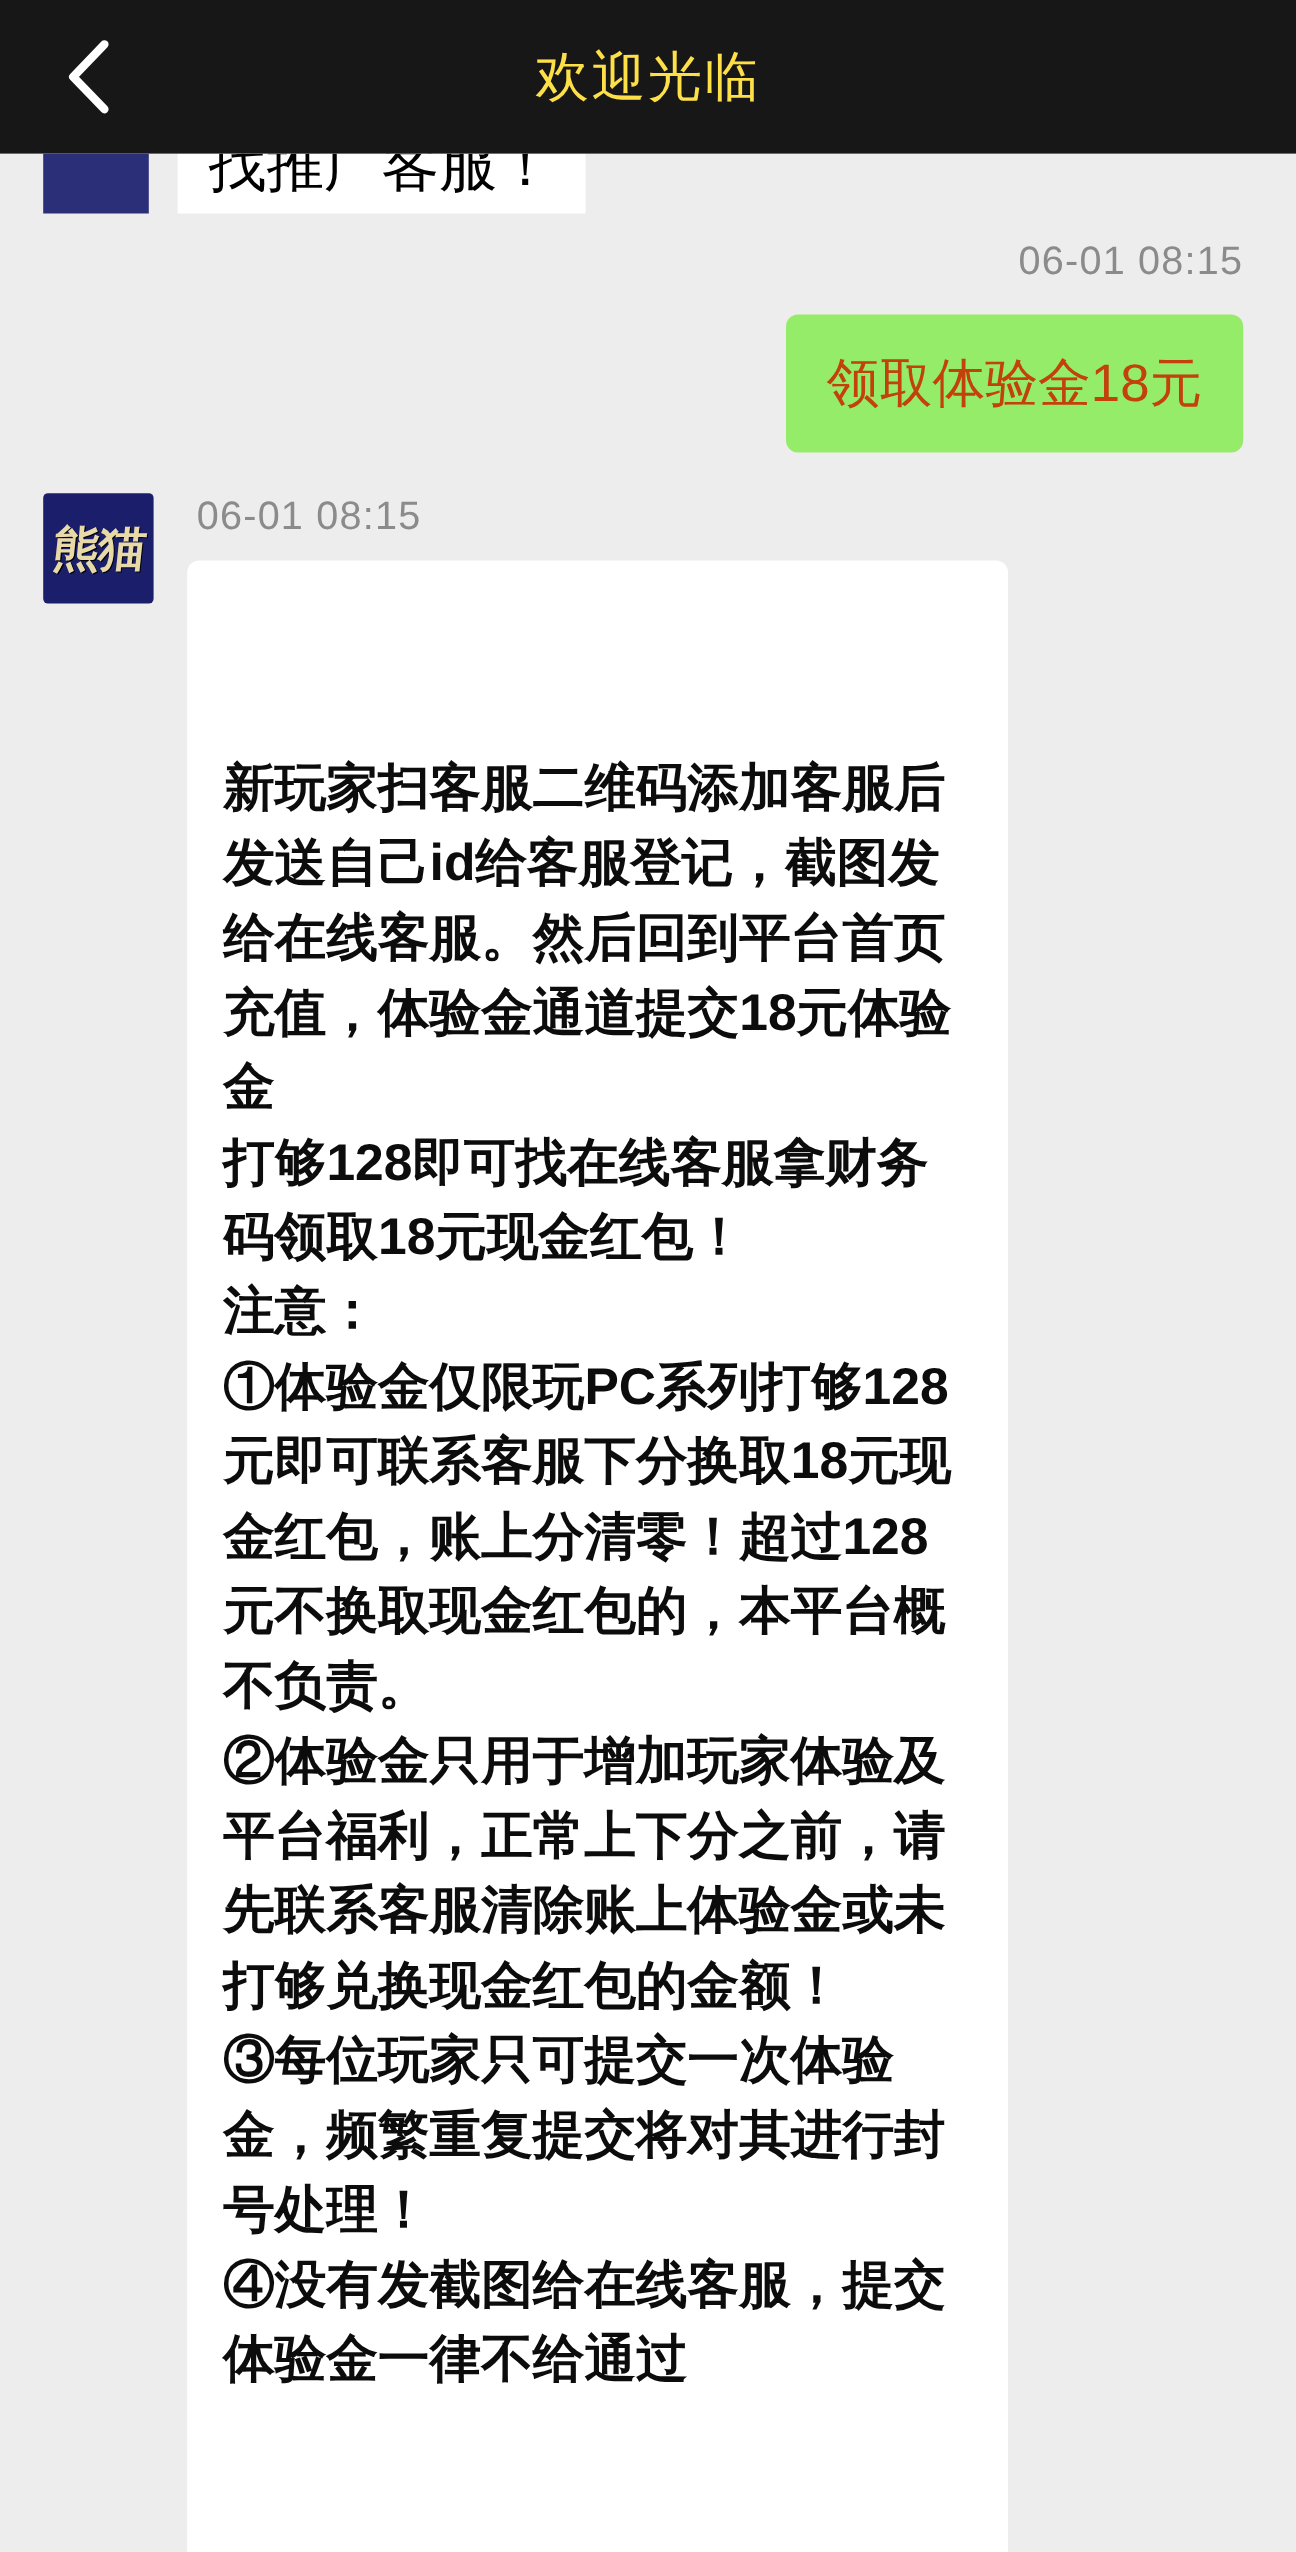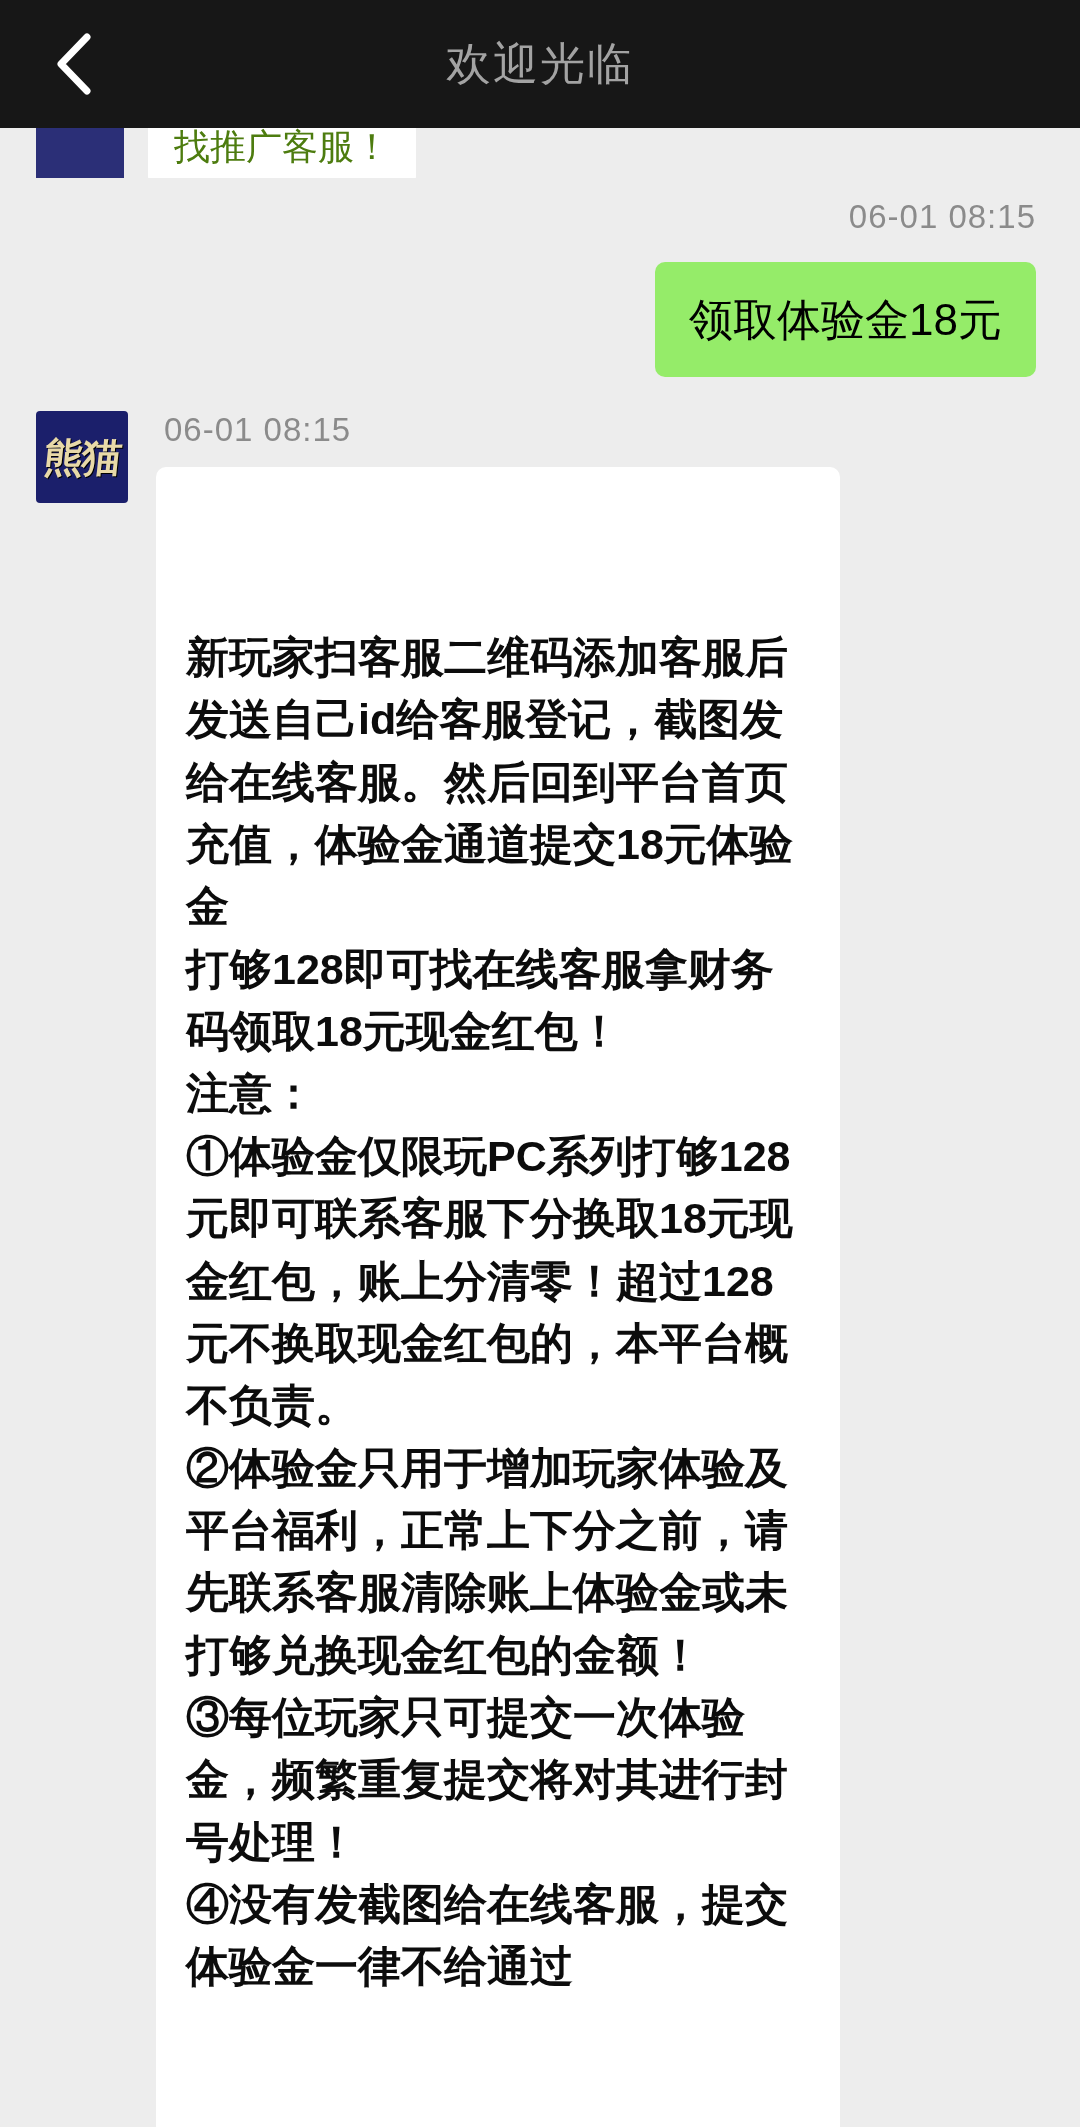--- a/index.html
+++ b/index.html
@@ -36,21 +36,21 @@
     transform: translateY(-50%);
     width: 66px;
     height: 66px;
     display: flex;
     align-items: center;
     justify-content: center;
     cursor: pointer;
   }
   .back-btn svg { display: block; }
   .header-title {
-    color: #a3a3a3;
+    color: #fde047;
     font-size: 45px;
     font-weight: 500;
     letter-spacing: 2px;
   }
   
   .chat {
     flex: 1;
     position: relative;
     background: #ededed;
     padding: 0 0 0 0;
@@ -78,43 +78,43 @@
     border-radius: 6px;
     margin-right: 24px;
     flex: none;
     position: relative;
     top: 18px;
   }
   .cut-bubble {
     background: #ffffff;
     border-radius: 10px;
     padding: 14px 26px;
-    font-size: 36px;
-    color: #4d7c0f;
+    font-size: 48px;
+    color: #000000;
     line-height: 1.4;
     max-width: 660px;
     position: relative;
     top: 8px;
   }
 
   .timestamp-right {
     width: 100%;
     text-align: right;
     color: #8b8b8b;
     font-size: 33px;
     padding: 0 44px;
     margin-top: 20px;
     letter-spacing: 1px;
   }
   .bubble-out {
     background: #95ec69;
     border-radius: 10px;
     padding: 28px 34px;
     font-size: 44px;
-    color: #000000;
+    color: #c2410c;
     line-height: 1.35;
     max-width: 760px;
     margin-right: 8px;
   }
   .in-block {
     display: flex;
     padding: 0 36px;
     margin-top: 34px;
   }
   .avatar {

